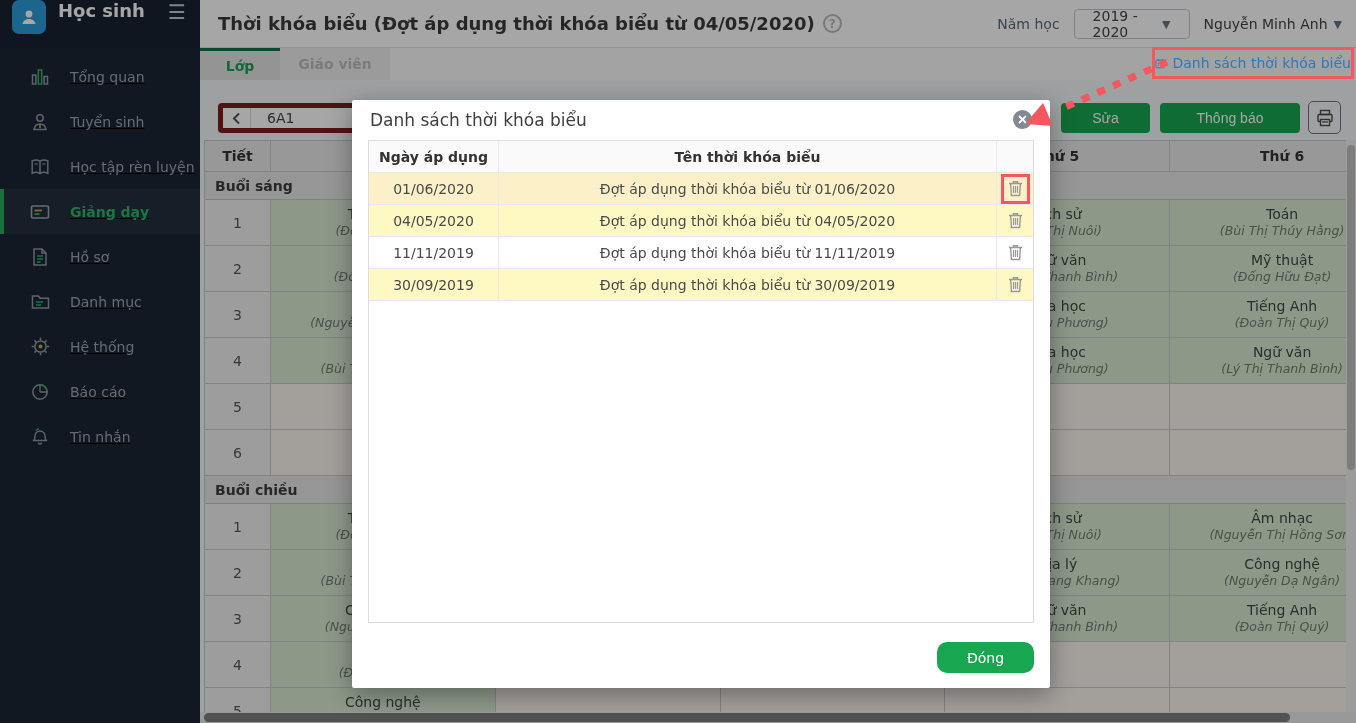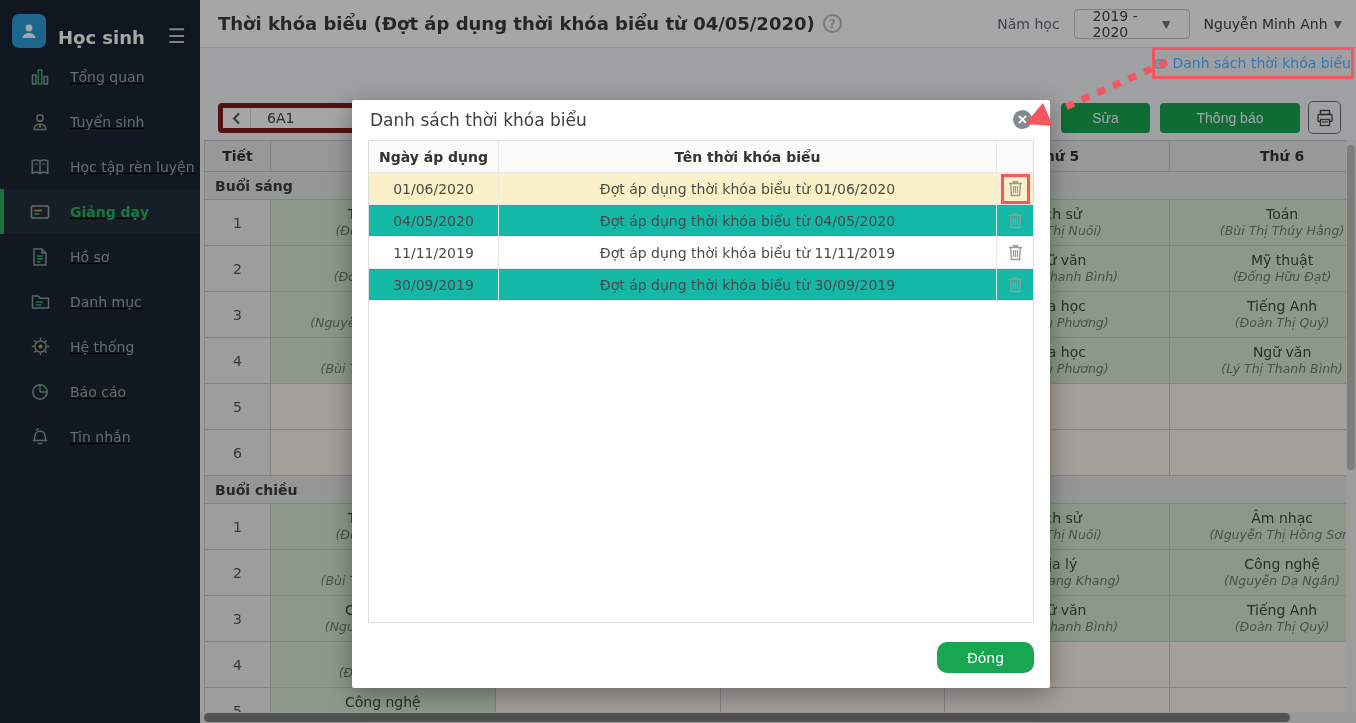--- a/index.html
+++ b/index.html
@@ -2,21 +2,21 @@
 <html><head>
 <meta charset="utf-8">
 <style>
   * { margin:0; padding:0; box-sizing:border-box; }
   html,body { width:1356px; height:723px; overflow:hidden; background:#fff;
     font-family:"DejaVu Sans","Liberation Sans",sans-serif; }
   .app { position:relative; width:1356px; height:723px; overflow:hidden; background:#f5f6f7; }
 
   
   .sidebar { position:absolute; left:0; top:0; width:200px; height:723px; background:#1d2633; z-index:1; }
-  .sb-head { position:relative; height:48px; background:#1a2230; display:flex; align-items:flex-end; padding:0 12px; }
+  .sb-head { position:relative; height:48px; background:#1a2230; display:flex; align-items:flex-start; padding:0 12px; }
   .sb-avatar { width:34px; height:34px; border-radius:7px; background:#2b9cd8; display:flex; align-items:center; justify-content:center; }
   .sb-brand { color:#fff; font-size:18px; font-weight:bold; margin-left:12px; flex:1; }
   .sb-burger { color:#c3cad3; font-size:20px; cursor:pointer; padding-right:2px; }
   .sb-menu { padding-top:6px; }
   .sb-item { position:relative; height:45px; display:flex; align-items:center; padding-left:28px; cursor:pointer;text-decoration:underline; }
   .sb-item .sb-ic { width:24px; display:flex; justify-content:center; }
   .sb-item .sb-label { color:#9aa5b2; font-size:14px; margin-left:18px; }
   .sb-item.active { background:#232e3e; }
   .sb-item.active::before { content:""; position:absolute; left:0; top:0; bottom:0; width:4px; background:#27ae60; }
   .sb-item.active .sb-label { color:#2bb565; font-weight:bold; }
@@ -77,21 +77,21 @@
   .modal-close { position:absolute; right:18px; top:10px; width:19px; height:19px; border-radius:50%; background:#808a92; display:flex; align-items:center; justify-content:center; cursor:pointer; }
   .modal-close svg { display:block; }
   .mtable { position:absolute; left:16px; top:40px; width:666px; height:483px; border:1px solid #ddd; background:#fff; }
   .mrow { display:flex; height:32px; border-bottom:1px solid #e9e9e9; }
   .mrow.header { background:#fafafa; font-weight:bold; color:#333; }
   .mc { display:flex; align-items:center; justify-content:center; font-size:14px; color:#4a4a4a; }
   .mc-date { width:130px; border-right:1px solid #e9e9e9; }
   .mc-name { flex:1; border-right:1px solid #e9e9e9; }
   .mc-act { width:36px; }
   .mrow.header .mc { color:#333; }
-  .mrow.r-even { background:#14b8a6; }
+  .mrow.r-even { background:#fef9c3; }
   .mrow.r-hi { background:#fcf0c8; }
   .trash-btn { width:22px; height:24px; display:flex; align-items:center; justify-content:center; cursor:pointer; background:transparent; border:none; }
   .trash-hibox { border:3px solid #f4575f; width:29px; height:30px; display:flex; align-items:center; justify-content:center; }
   .btn-close-modal { position:absolute; right:16px; bottom:15px; width:97px; height:31px; background:#18a650; color:#fff; font-size:14px; border:none; border-radius:10px; cursor:pointer; font-family:inherit; }
 
   
   .anno-linkbox { position:absolute; left:1152px; top:47px; width:202px; height:32px; border:3px solid #f4575f; z-index:110; display:flex; align-items:center; justify-content:center; gap:7px; cursor:pointer; }
   .anno-linkbox .lnk-text { font-size:14px; color:#2d7ab9; white-space:nowrap; }
   .anno-arrow { position:absolute; left:1005px; top:52px; z-index:110; pointer-events:none; }
 </style>
@@ -217,20 +217,24 @@
         <span>2019 - 2020</span>
         <span class="chev">▼</span>
       </div>
       <div class="tb-user">
         <span>Nguyễn Minh Anh</span>
         <span class="chev">▼</span>
       </div>
     </div>
   </div>
 
+  <div class="tabstrip">
+    <div class="tab tab-class">Lớp</div>
+    <div class="tab tab-teacher">Giáo viên</div>
+  </div>
 
   <div class="toolbar">
     <div class="class-switcher">
       <div class="cs-back">
         <svg width="9" height="13" viewBox="0 0 9 13">
           <polyline points="7,1.5 2,6.5 7,11.5" fill="none" stroke="#555" stroke-width="2"></polyline>
         </svg>
       </div>
       <div class="cs-tab">6A1</div>
     </div>

